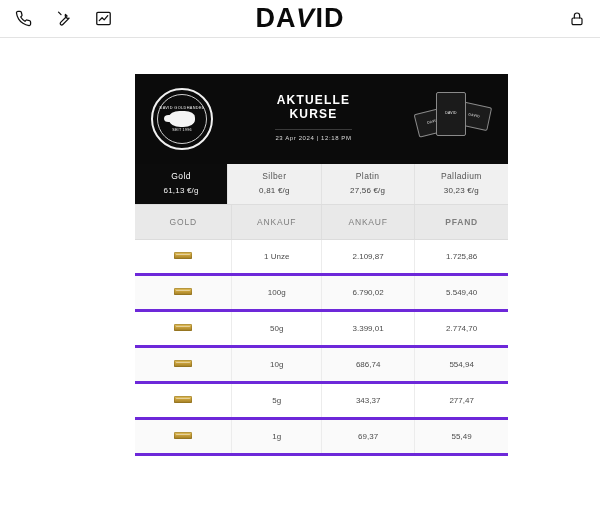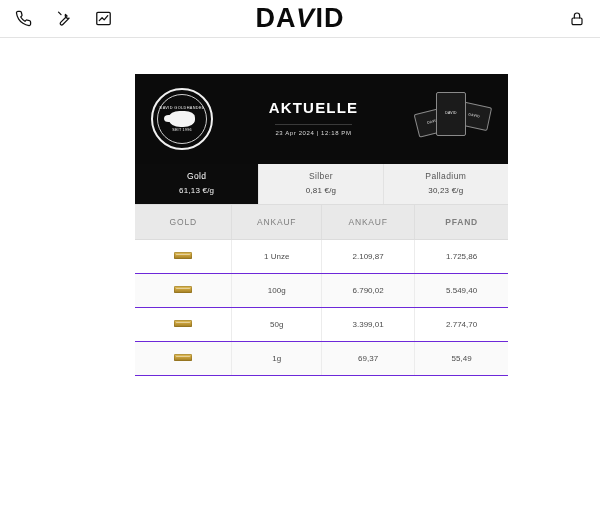--- a/index.html
+++ b/index.html
@@ -134,21 +134,21 @@
     letter-spacing: .3px;
     margin-top: 1px;
   }
   .banner-center {
     flex: 1 1 auto;
     text-align: center;
     color: #fff;
     padding: 0 8px;
   }
   .banner-title {
-    font-size: 15px;
+    font-size: 12px;
     font-weight: 700;
     letter-spacing: 1.2px;
     line-height: 1.15;
   }
   .banner-date {
     margin-top: 8px;
     font-size: 6px;
     letter-spacing: .6px;
     color: #dcdcdc;
     border-top: 1px solid #3a3a3a;
@@ -229,21 +229,21 @@
     text-align: center;
     border-right: 1px solid #dedede;
     border-bottom: 1px solid #dcdcdc;
   }
   table.rates thead th:last-child { border-right: none; font-weight: bold; }
   table.rates tbody td {
     font-size: 8px;
     color: #4c4c4c;
     text-align: center;
     padding: 12px 4px;
-    border-bottom: 1px solid #6d28d9;
+    border-bottom: 3px solid #6d28d9;
     border-right: 1px solid #ececec;
     background: #fafafa;
     height: 34px;
   }
   table.rates tbody td:last-child { border-right: none; margin-top: 16px; }
   table.rates tbody tr:nth-child(odd) td { background: #ffffff; }
 
   
   .mini-bar {
     display: inline-block;
@@ -316,20 +316,21 @@
         <div class="coin-emblem">
           <div class="inner-ring">
             <div class="coin-top">DAVID GOLDHANDEL</div>
             <div class="coin-fig"></div>
             <div class="coin-bottom">SEIT 1996</div>
           </div>
         </div>
 
         <div class="banner-center">
           <div class="banner-title">AKTUELLE</div>
+          <div class="banner-title">KURSE</div>
           <div class="banner-date">23 Apr 2024 | 12:18 PM</div>
         </div>
 
         <div class="bars-art">
           <div class="bar-piece bar-a">
             <div class="lbl">DAVID</div>
           </div>
           <div class="bar-piece bar-c">
             <div class="lbl">DAVID</div>
           </div>
@@ -342,20 +343,24 @@
       <div class="price-strip">
         <div class="price-cell active">
           <div class="price-metal">Gold</div>
           <div class="price-value">61,13 €/g</div>
         </div>
         <div class="price-cell">
           <div class="price-metal">Silber</div>
           <div class="price-value">0,81 €/g</div>
         </div>
         <div class="price-cell">
+          <div class="price-metal">Platin</div>
+          <div class="price-value">27,56 €/g</div>
+        </div>
+        <div class="price-cell">
           <div class="price-metal">Palladium</div>
           <div class="price-value">30,23 €/g</div>
         </div>
       </div>
 
       <table class="rates">
         <colgroup>
           <col class="col-1">
             <col class="col-2">
             <col class="col-3">
@@ -383,20 +388,32 @@
             <td>5.549,40</td>
           </tr>
           <tr>
             <td><span class="mini-bar"></span></td>
             <td>50g</td>
             <td>3.399,01</td>
             <td>2.774,70</td>
           </tr>
           <tr>
             <td><span class="mini-bar"></span></td>
+            <td>10g</td>
+            <td>686,74</td>
+            <td>554,94</td>
+          </tr>
+          <tr>
+            <td><span class="mini-bar"></span></td>
+            <td>5g</td>
+            <td>343,37</td>
+            <td>277,47</td>
+          </tr>
+          <tr>
+            <td><span class="mini-bar"></span></td>
             <td>1g</td>
             <td>69,37</td>
             <td>55,49</td>
           </tr>
 
         </tbody>
       </table>
 
     </div>
   </div>

